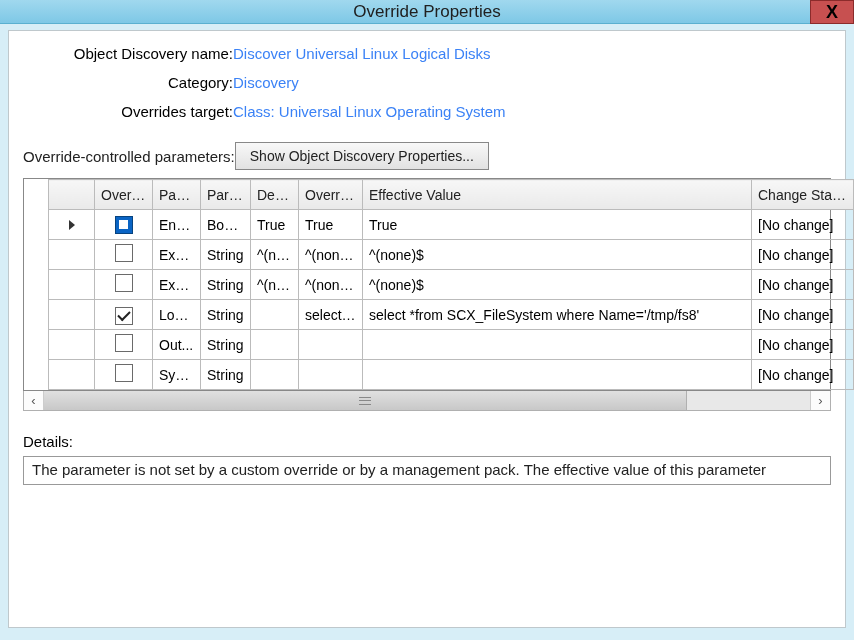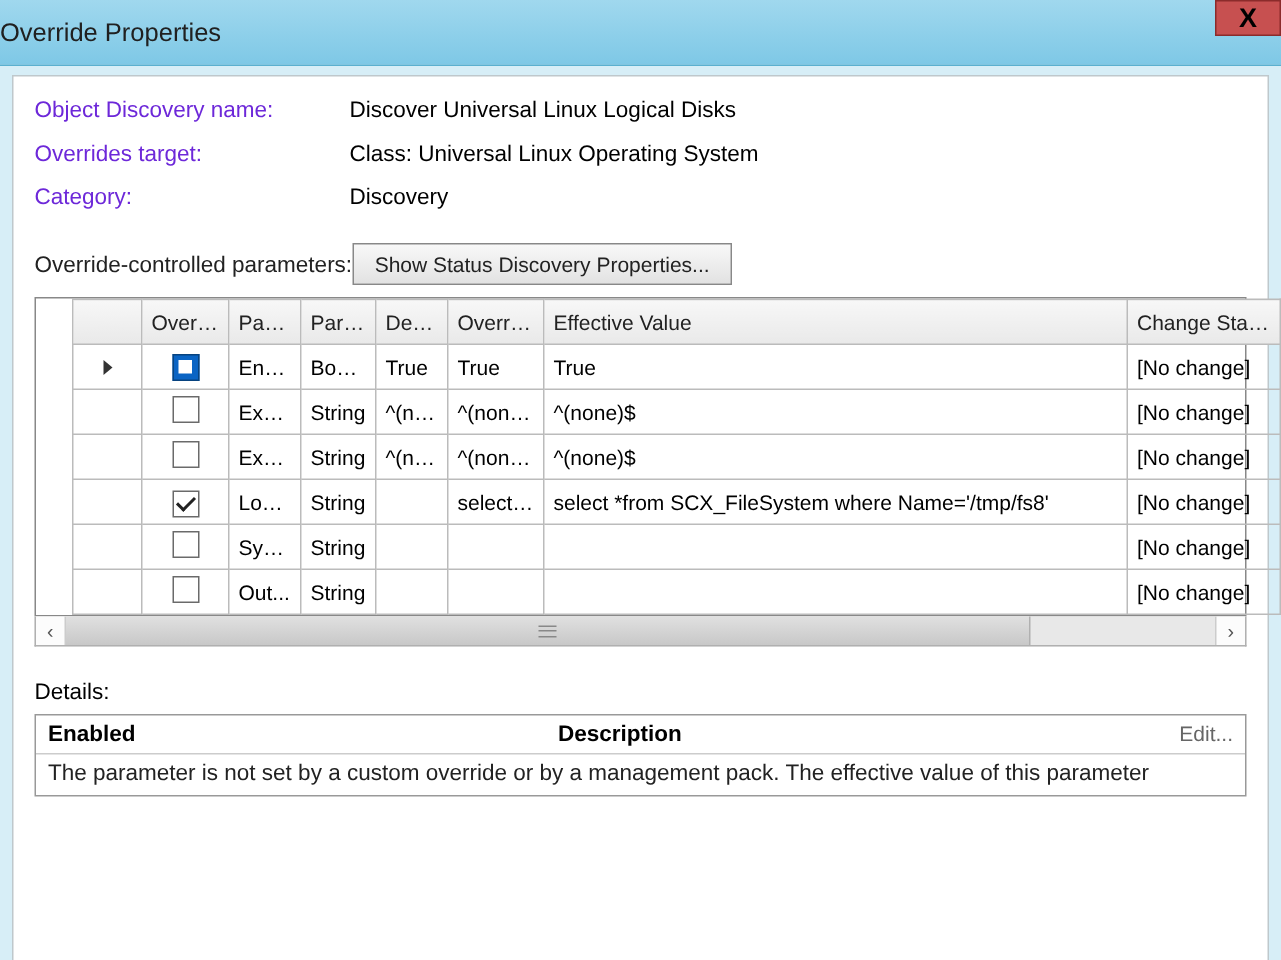--- a/index.html
+++ b/index.html
@@ -5,25 +5,25 @@
   * { box-sizing: border-box; }
   html, body {
     margin: 0; padding: 0;
     width: 854px; height: 640px;
     font-family: "Segoe UI", Tahoma, sans-serif;
     font-size: 14px;
     background: #d7eef7;
     overflow: hidden;
   }
   .titlebar {
-    height: 44px;
+    height: 24px;
     background: linear-gradient(#a0d8ee, #7ec8e6);
     display: flex;
     align-items: center;
-    justify-content: flex-start;
+    justify-content: center;
     position: relative;
     border-bottom: 1px solid #5ab0d0;
   }
   .titlebar .title {
     font-size: 17px;
     color: #202020;
   }
   .closebtn {
     position: absolute;
     right: 0; top: 0;
@@ -46,24 +46,25 @@
     padding: 14px 14px 0 14px;
     position: relative;
   }
   .fieldrow {
     display: flex;
     margin-bottom: 12px;
     font-size: 15px;
   }
   .fieldlabel {
     width: 210px;
-    color: #6d28d9;
+    color: #000000;
+    text-align: right;
   }
   .fieldvalue {
-    color: #000000;
+    color: #3b82f6;
   }
   .midrow {
     display: flex;
     align-items: center;
     margin: 22px 0 8px 0;
   }
   .midlabel {
     font-size: 15px;
     color: #222;
   }
@@ -219,31 +220,31 @@
   </div>
 </div>
 
 <div class="content">
 
   <div class="fieldrow">
     <div class="fieldlabel">Object Discovery name:</div>
     <div class="fieldvalue">Discover Universal Linux Logical Disks</div>
   </div>
   <div class="fieldrow">
+    <div class="fieldlabel">Category:</div>
+    <div class="fieldvalue">Discovery</div>
+  </div>
+  <div class="fieldrow">
     <div class="fieldlabel">Overrides target:</div>
     <div class="fieldvalue">Class: Universal Linux Operating System</div>
   </div>
-  <div class="fieldrow">
-    <div class="fieldlabel">Category:</div>
-    <div class="fieldvalue">Discovery</div>
-  </div>
 
   <div class="midrow">
     <div class="midlabel">Override-controlled parameters:</div>
-    <button class="showbtn">Show Status Discovery Properties...</button>
+    <button class="showbtn">Show Object Discovery Properties...</button>
   </div>
 
   <div class="tablewrap">
     <table class="grid">
       <colgroup>
         <col class="c0">
           <col class="c1">
           <col class="c2">
           <col class="c3">
         <col class="c4">
@@ -302,31 +303,31 @@
             <td>Logical</td>
             <td>String</td>
             <td></td>
             <td>select *f...</td>
             <td>select *from SCX_FileSystem where Name='/tmp/fs8'</td>
             <td>[No change]</td>
           </tr>
           <tr>
             <td class="rowmark"></td>
             <td class="overridecell"><span class="cbwrap"></span></td>
+            <td>Out...</td>
+            <td>String</td>
+            <td></td>
+            <td></td>
+            <td></td>
+            <td>[No change]</td>
+          </tr>
+          <tr>
+            <td class="rowmark"></td>
+            <td class="overridecell"><span class="cbwrap"></span></td>
             <td>Syn...</td>
-            <td>String</td>
-            <td></td>
-            <td></td>
-            <td></td>
-            <td>[No change]</td>
-          </tr>
-          <tr>
-            <td class="rowmark"></td>
-            <td class="overridecell"><span class="cbwrap"></span></td>
-            <td>Out...</td>
             <td>String</td>
             <td></td>
             <td></td>
             <td></td>
             <td>[No change]</td>
           </tr>
         </tbody>
     </table>
   </div>
 
@@ -339,21 +340,16 @@
             <div></div>
             <div></div>
           </div>
       </div>
     </div>
     <div class="scrollarrow r">›</div>
   </div>
 
   <div class="detailslbl">Details:</div>
   <div class="detailsbox">
-    <div class="detailshdr">
-      <div class="dn">Enabled</div>
-      <div class="dd">Description</div>
-      <div class="ed">Edit...</div>
-    </div>
     <div class="detailstxt">The parameter is not set by a custom override or by a management pack. The effective value of this parameter</div>
   </div>
 
 </div>
 
 </body></html>

